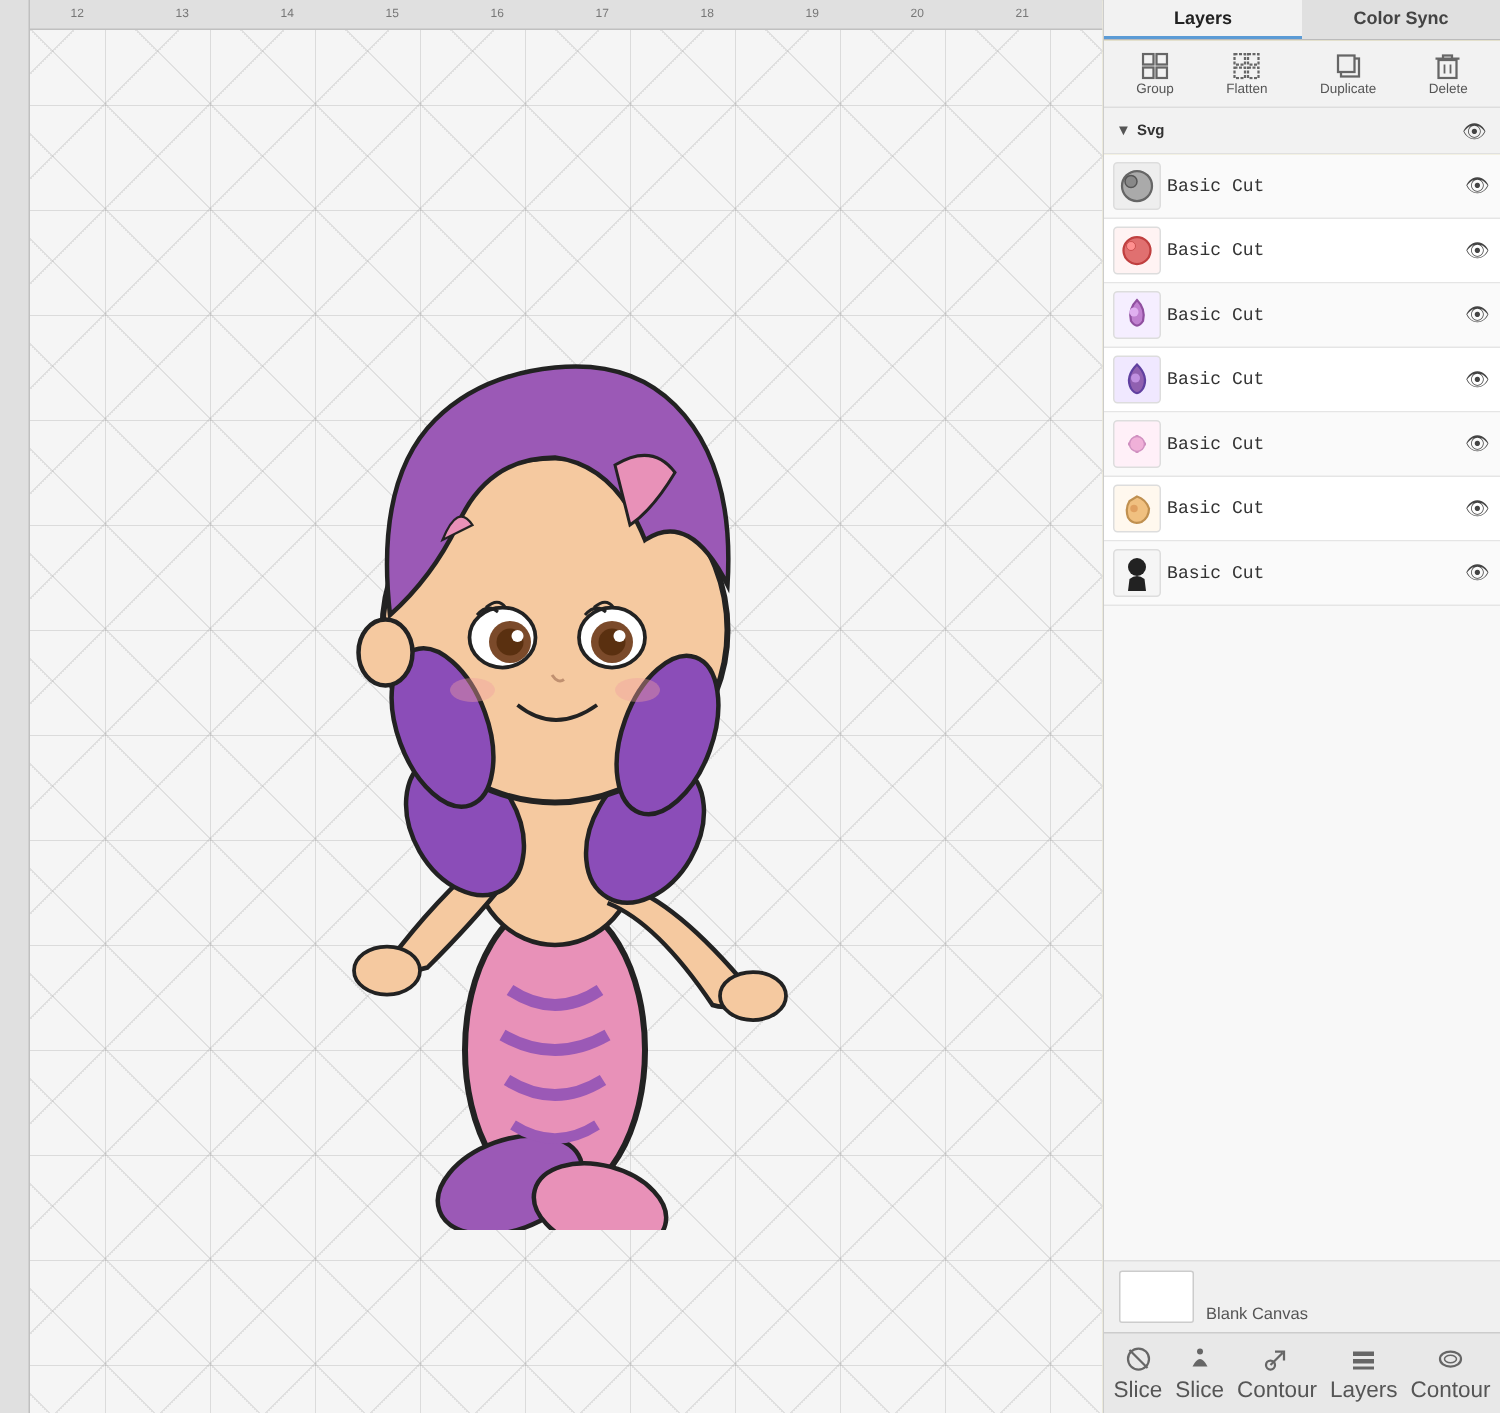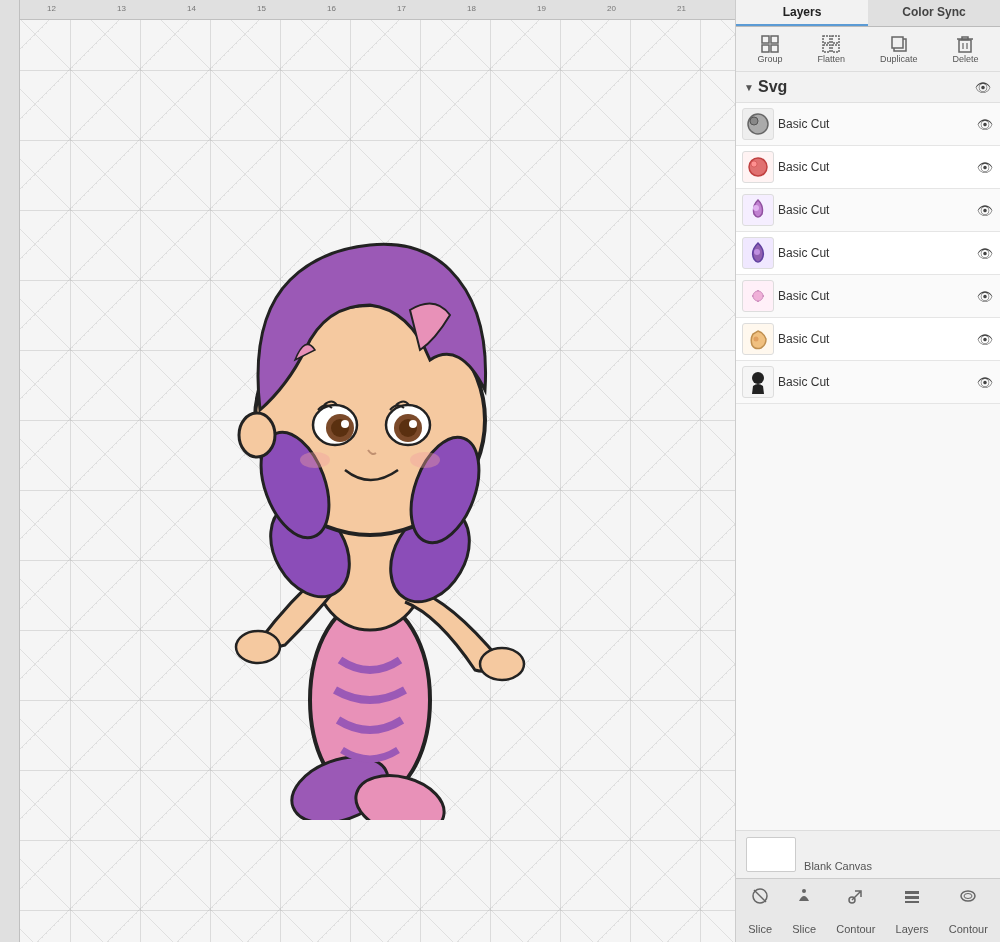--- a/index.html
+++ b/index.html
@@ -159,21 +159,21 @@
       border-bottom: 1px solid #e0e0e0;
       gap: 4px;
     }
 
     .svg-group-header .arrow {
       font-size: 10px;
       color: #555;
     }
 
     .svg-group-header .label {
-      font-size: 16px;
+      font-size: 10px;
       font-weight: bold;
       color: #333;
       flex: 1;
     }
 
     .eye-icon {
       width: 18px;
       height: 18px;
       display: flex;
       align-items: center;
@@ -181,20 +181,21 @@
       cursor: pointer;
       font-size: 13px;
       color: #444;
     }
 
     
     .layer-list {
       flex: 1;
       overflow-y: auto;
       background: #f8f8f8;
+      font-family: Liberation Mono, monospace;
     }
 
     .layer-row {
       display: flex;
       align-items: center;
       padding: 4px 6px;
       border-bottom: 1px solid #e5e5e5;
       background: #fff;
       gap: 4px;
       height: 43px;
@@ -263,22 +264,22 @@
       justify-content: space-around;
       padding: 5px 2px;
       background: #e8e8e8;
       border-top: 1px solid #ccc;
     }
 
     .bottom-btn {
       display: flex;
       flex-direction: column;
       align-items: center;
-      gap: 17px;
-      font-size: 11px;
+      gap: 2px;
+      font-size: 15px;
       color: #555;
       cursor: pointer;
       padding: 2px 4px;
       border-radius: 3px;
     }
 
     .bottom-btn-icon {
       width: 20px;
       height: 20px;
       display: flex;

